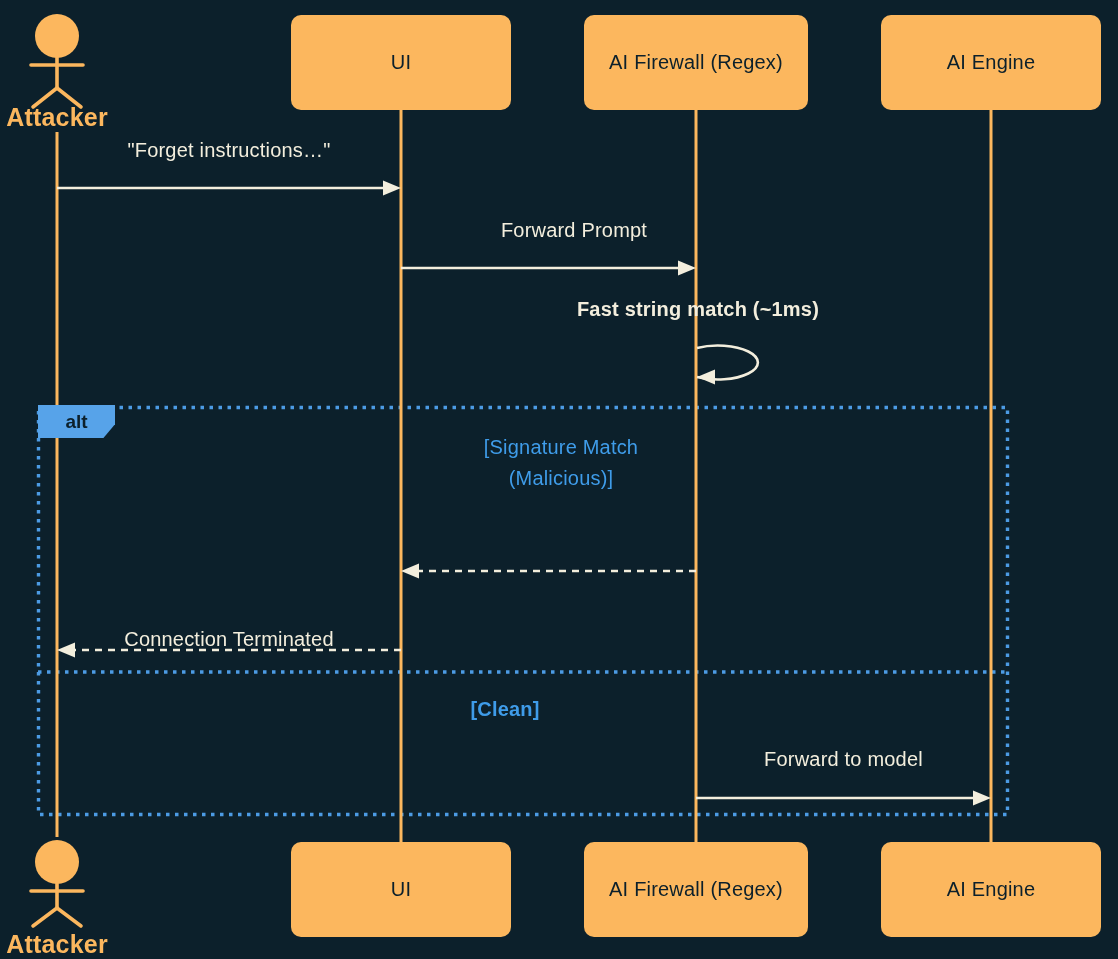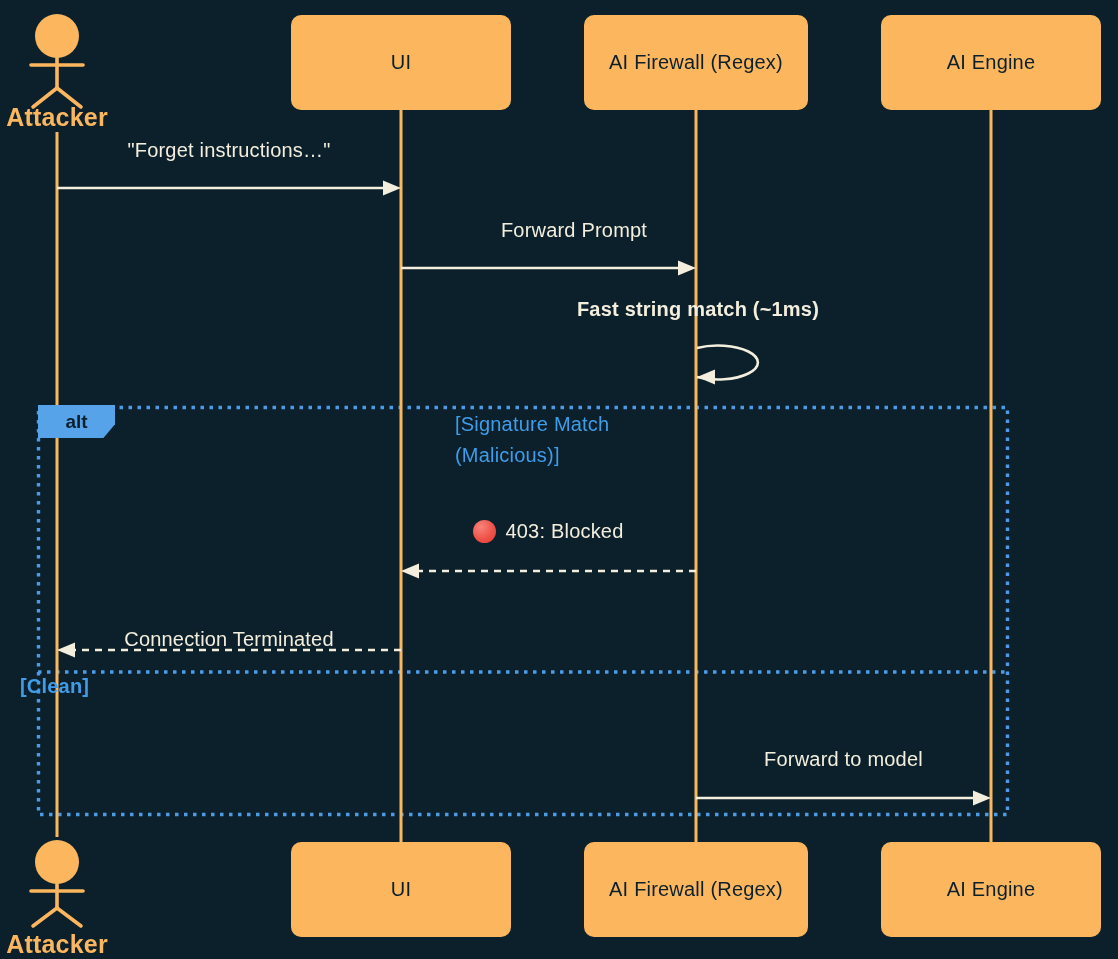--- a/index.html
+++ b/index.html
@@ -55,21 +55,21 @@
   }
   .alt-tab{
     position:absolute;left:38px;top:405px;width:77px;height:33px;
     background:var(--tab-blue);color:var(--dark-text);
     display:flex;align-items:center;justify-content:center;
     font-size:19px;font-weight:600;
     clip-path:polygon(0 0,100% 0,100% 58%,85% 100%,0 100%);
   }
   .condition{
     position:absolute;color:var(--condition-blue);font-size:20px;
-    letter-spacing:.2px;
+    text-align:center;letter-spacing:.2px;margin-top:23px;
   }
   .cond-1{left:455px;top:409px;width:212px;line-height:31px;}
   .cond-2{left:20px;top:675px;width:970px;font-weight:bold;}
 </style>
 </head>
 <body>
 
 <div class="stage">
 
   <svg class="layer" viewBox="0 0 1118 959">
@@ -140,20 +140,16 @@
   <div class="actor-label" style="left:0;top:103px;width:114px;">Attacker</div>
   <div class="actor-label" style="left:0;top:930px;width:114px;">Attacker</div>
 
   <div class="alt-tab">alt</div>
   <div class="condition cond-1">[Signature Match (Malicious)]</div>
   <div class="condition cond-2">[Clean]</div>
 
   <div class="msg" style="left:57px;top:139px;width:344px;">"Forget instructions…"</div>
   <div class="msg" style="left:401px;top:219px;width:346px;">Forward Prompt</div>
   <div class="msg" style="left:548px;top:298px;width:300px;font-weight:bold;">Fast string match (~1ms)</div>
-  <div class="msg-group" style="left:401px;top:520px;width:295px;">
-    <span class="status-dot"></span>
-    <span>403: Blocked</span>
-  </div>
   <div class="msg" style="left:57px;top:628px;width:344px;">Connection Terminated</div>
   <div class="msg" style="left:696px;top:748px;width:295px;">Forward to model</div>
 
 </div>
 
 </body></html>

